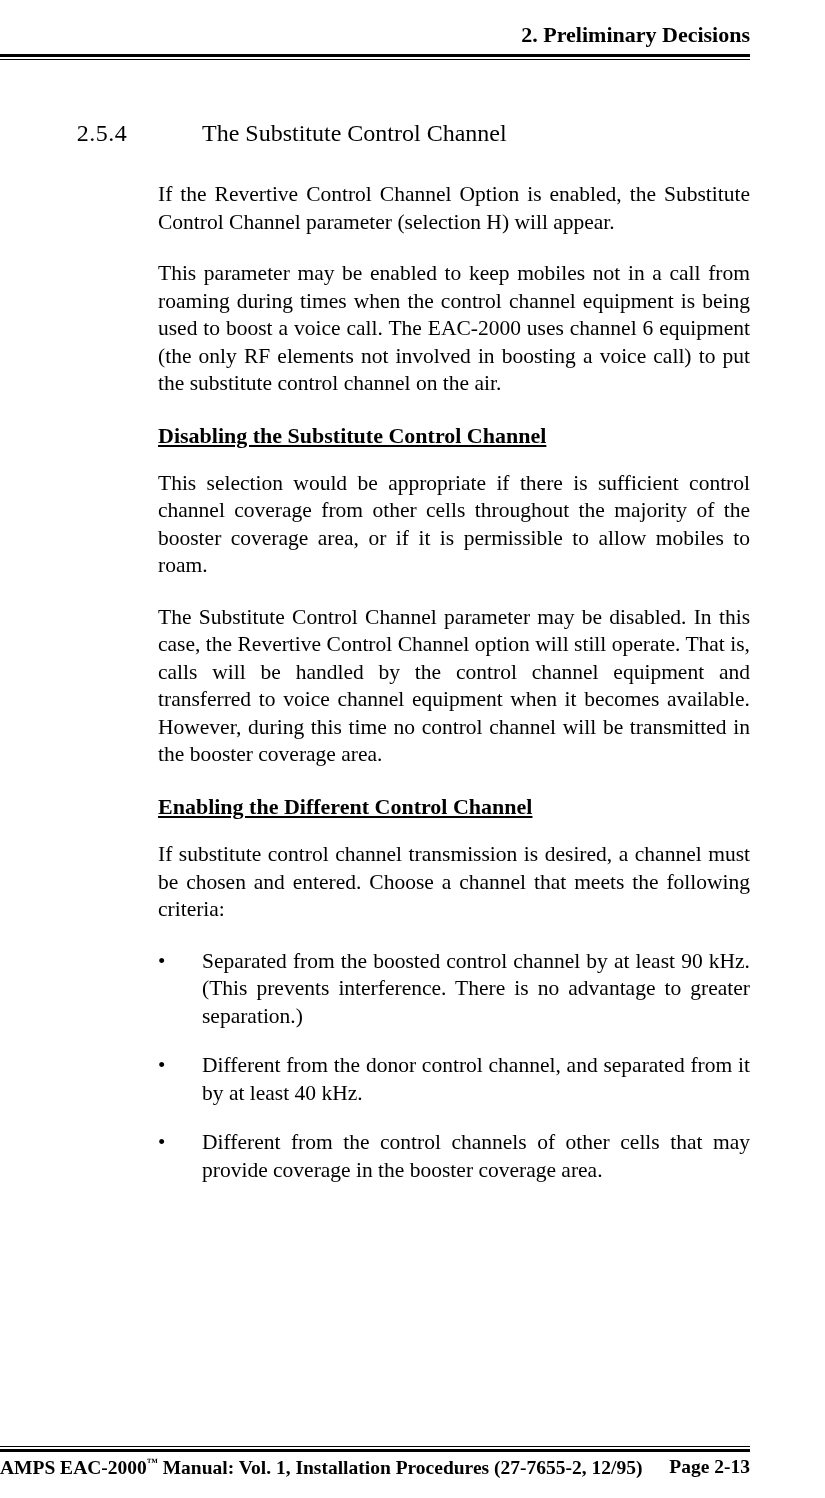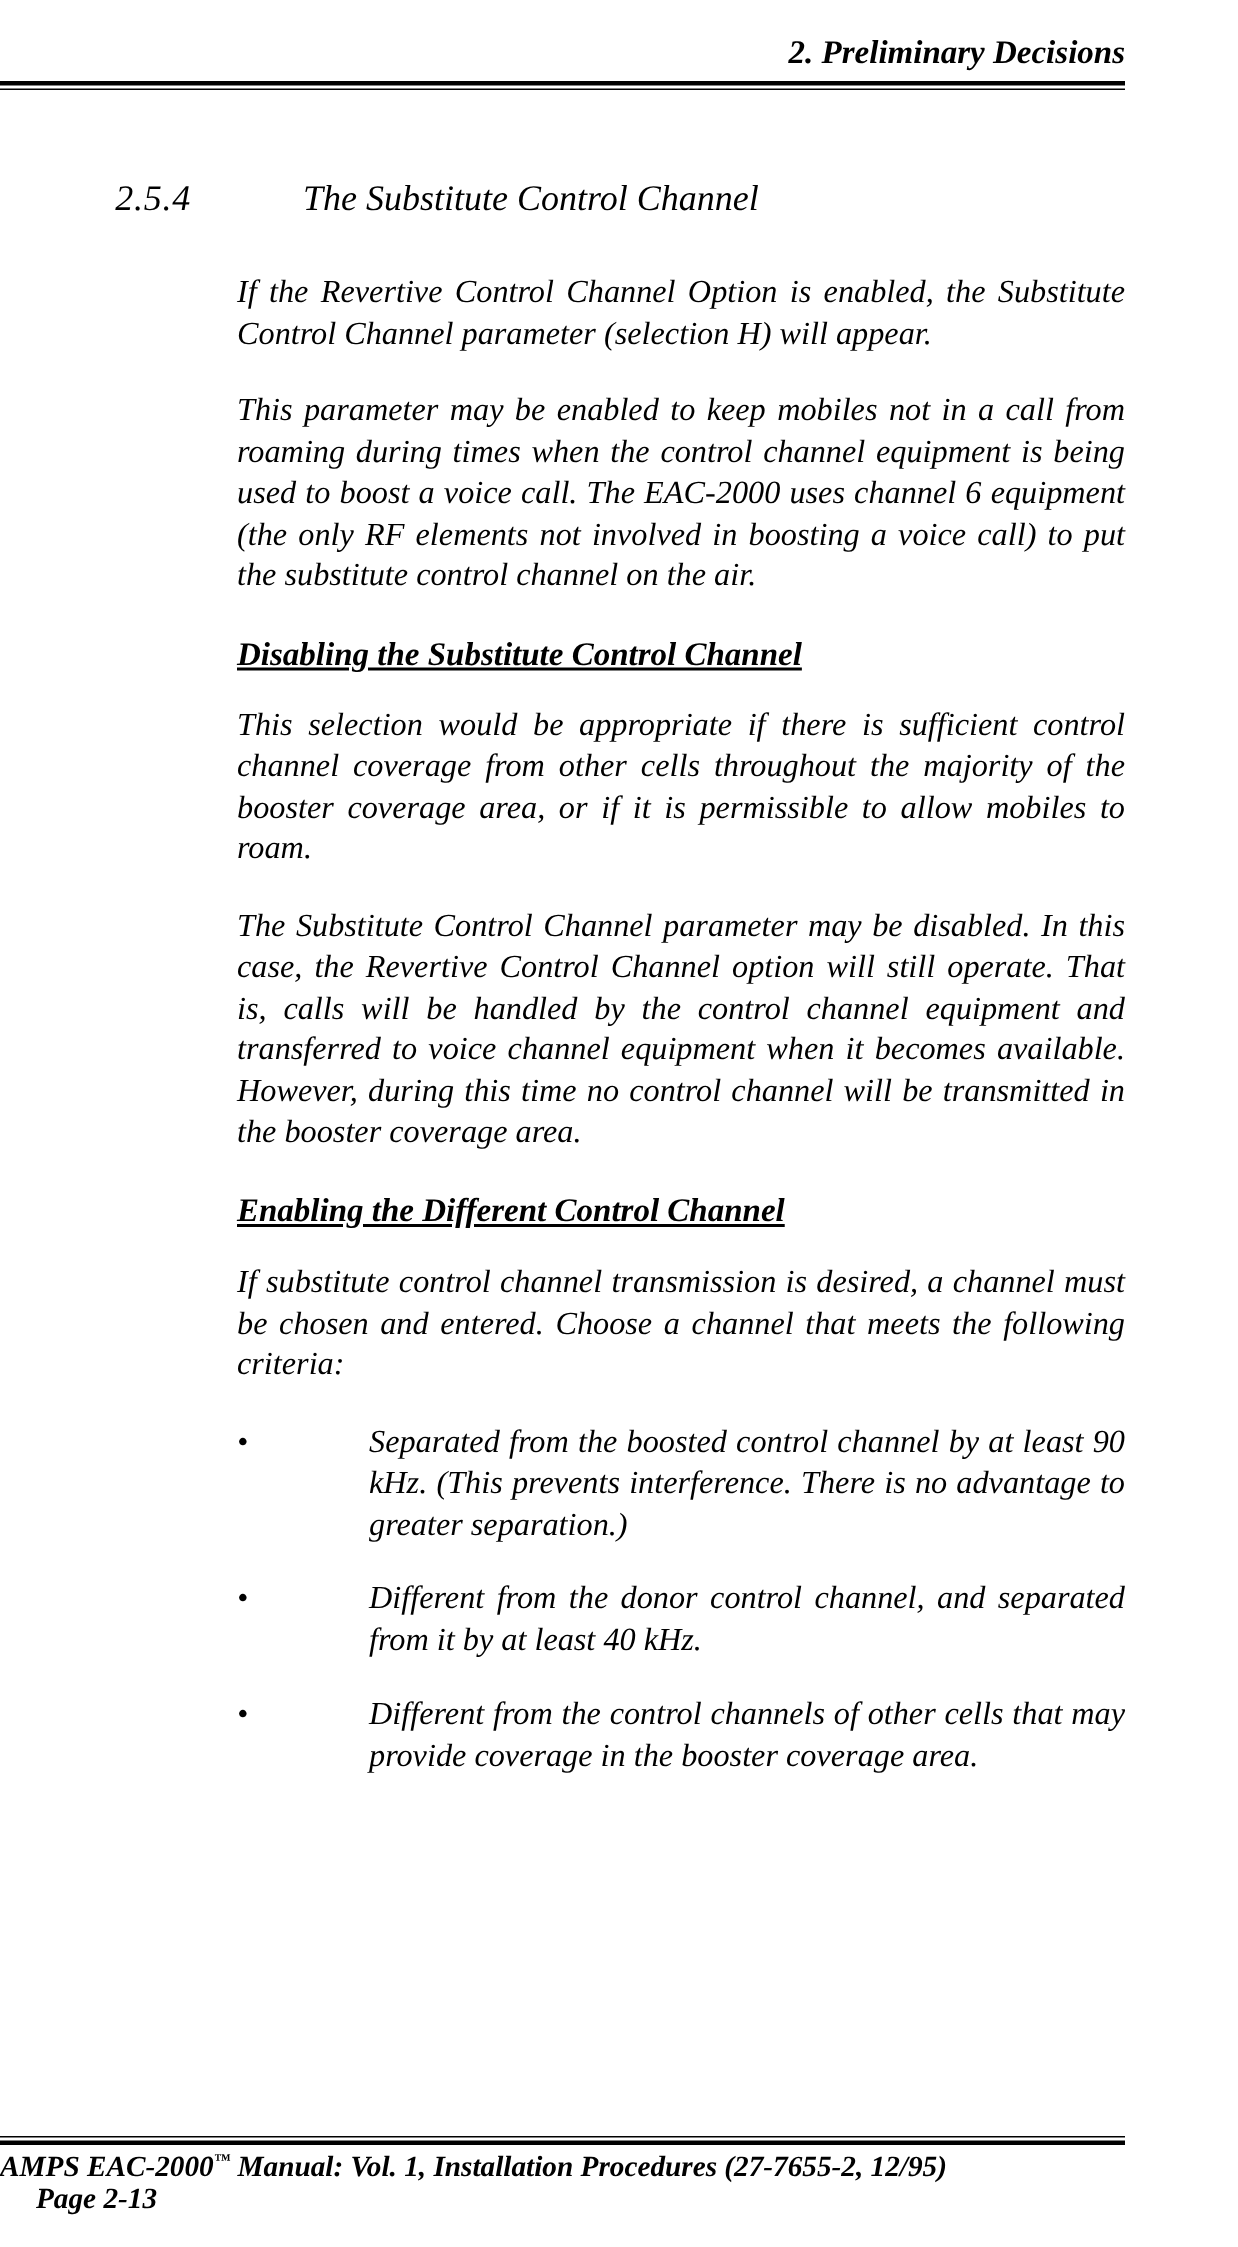--- a/index.html
+++ b/index.html
@@ -9,21 +9,20 @@
     width: 825px;
   }
   .page {
     box-sizing: border-box;
     width: 750px;
     min-height: 1498px;
     padding: 22px 0 0 0;
     position: relative;
     font-family: "Times New Roman", Times, serif;
     color: #000;
-    font-style: italic;
   }
   .header-line {
     font-family: "Times New Roman", Times, serif;
     font-weight: bold;
     font-size: 22px;
     text-align: right;
     padding: 0 0 6px 0;
   }
   .rule-thick {
     border-top: 3px solid #000;
@@ -81,37 +80,35 @@
   }
   .bullet-mark {
     width: 44px;
     flex: 0 0 44px;
     font-size: 21px;
     line-height: 1.28;
   }
   .bullet-text {
     flex: 1;
     text-align: justify;
-    margin-left: 44px;
   }
   .footer {
     position: absolute;
     bottom: 20px;
     left: 0;
     right: 0;
   }
   .footer-line {
     font-family: "Times New Roman", Times, serif;
     font-weight: bold;
     font-size: 19.5px;
     padding-top: 4px;
     display: flex;
     justify-content: space-between;
     gap: 0;
-    flex-direction: column;
   }
   .footer-left { flex:1; }
   .footer-right { white-space: nowrap; padding-left: 24px;}
   .tm { font-size: 11px; vertical-align: super; font-weight: bold;}
 </style>
 </head>
 <body>
 
 <div class="page">
 

